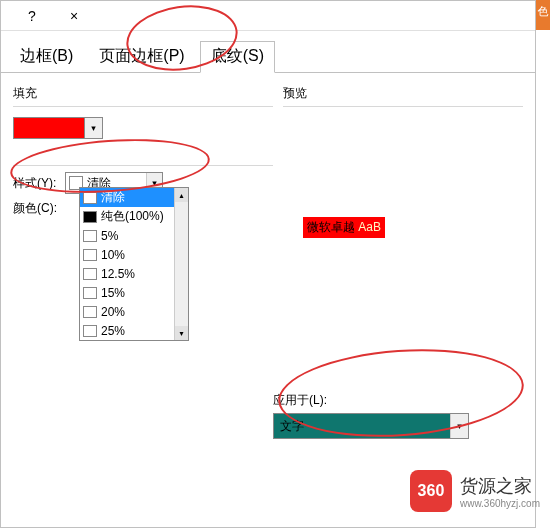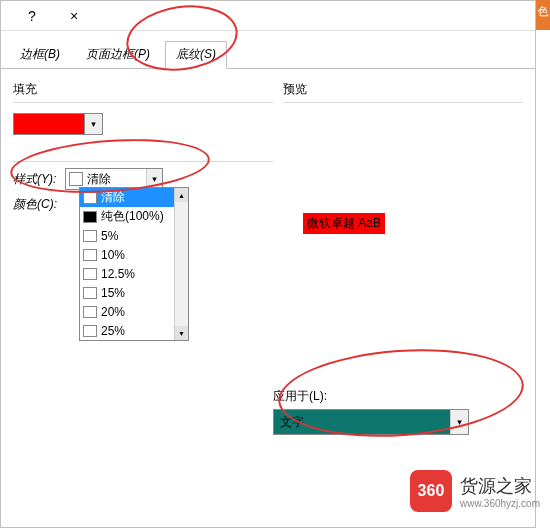--- a/index.html
+++ b/index.html
@@ -52,22 +52,21 @@
   }
   .tabs {
     display: flex;
     padding: 10px 8px 0 8px;
     gap: 4px;
     border-bottom: 1px solid #c0c0c0;
   }
   .tab {
     padding: 4px 10px;
     border: 1px solid transparent;
-    font-size: 12px;
-    font-style: italic;
+    font-size: 16px;
   }
   .tab.active {
     border: 1px solid #c0c0c0;
     border-bottom: 1px solid #fff;
     background: #fff;
     margin-bottom: -1px;
   }
   .body {
     display: flex;
     padding: 8px 12px;
@@ -93,21 +92,21 @@
     height: 22px;
     border: 1px solid #888;
     border-left: none;
     display: flex;
     align-items: center;
     justify-content: center;
     font-size: 9px;
     background: #efefef;
   }
   .row { display: flex; align-items: center; margin-top: 6px; }
-  .row label { width: 52px; font-size: 12px; font-style: italic; }
+  .row label { width: 52px; font-size: 12px; }
   .combo {
     display: flex;
     border: 1px solid #888;
     height: 22px;
     width: 98px;
     align-items: center;
     background: #fff;
   }
   .combo .swatch {
     width: 14px; height: 14px; border: 1px solid #888; margin-left: 3px;
@@ -160,21 +159,21 @@
   }
   .preview-sample {
     position: absolute;
     top: 136px;
     left: 30px;
     background: #ff0000;
     color: #000;
     font-size: 12px;
     padding: 2px 4px;
   }
-  .preview-sample .y { color: #000000; }
+  .preview-sample .y { color: #fef9c3; }
   .apply-block {
     position: absolute;
     bottom: 66px;
     left: 0;
     right: 12px;
   }
   .apply-label { font-size: 12px; margin-bottom: 4px; }
   .apply-select {
     display: flex;
     border: 1px solid #888;

